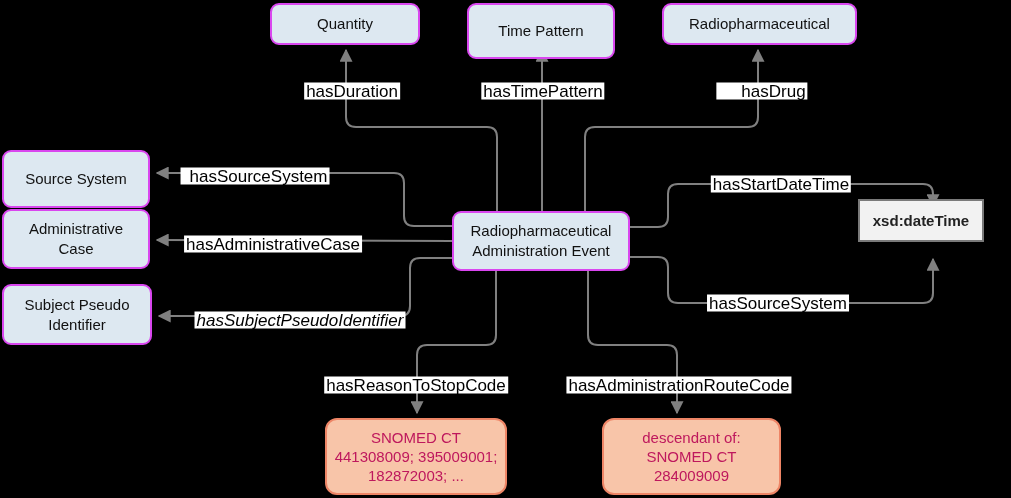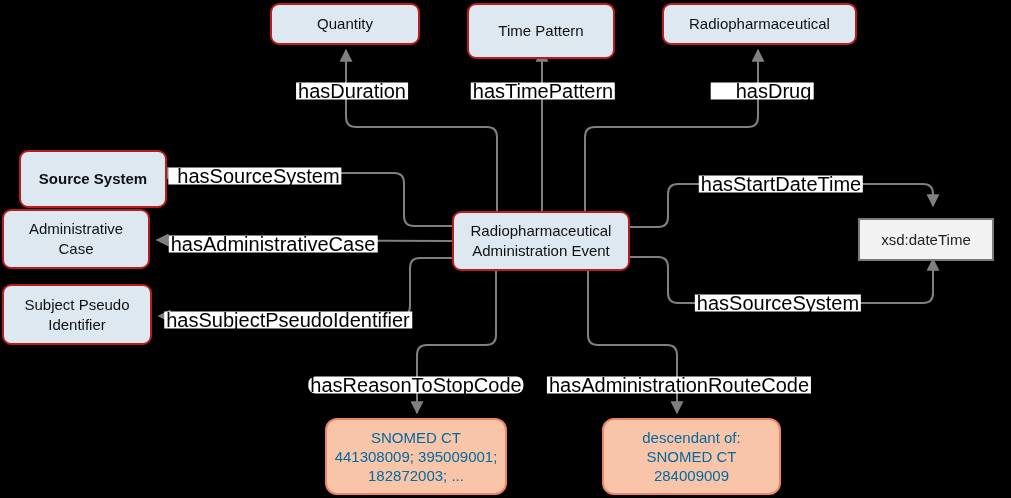--- a/index.html
+++ b/index.html
@@ -16,42 +16,42 @@
     box-sizing:border-box;
     display:flex;align-items:center;justify-content:center;
     text-align:center;
     font-size:15px;
     color:#111111;
     white-space:pre-line;
     line-height:20px;
   }
   .class-node{
     background:#dde8f1;
-    border:2px solid #b91c1c;
+    border:2px solid #d946ef;
     border-radius:9px;
   }
   .datatype-node{
     background:#f2f2f2;
     border:2px solid #7a7a7a;
     border-radius:0;
     color:#222;
   }
   .code-node{
     background:#f8c5a9;
     border:2px solid #ee8566;
     border-radius:12px;
     line-height:19px;
-    color:#0369a1;
+    color:#be185d;
   }
   .edge-label{
     position:absolute;
     transform:translate(-50%,-50%);
     background:#ffffff;
     color:#000000;
-    font-size:20px;
+    font-size:17px;
     line-height:17px;
     padding:0 2px;
     white-space:nowrap;
   }
 </style>
 </head>
 <body>
 
 <div id="canvas">
 
@@ -74,54 +74,54 @@
       <path d="M588,271 L588,335 Q588,345 598,345 L667,345 Q677,345 677,355 L677,413" marker-end="url(#arrow)"></path>
     </g>
   </svg>
 
   <div class="node class-node" style="left:270px;top:3px;width:150px;height:42px;">Quantity</div>
 
   <div class="node class-node" style="left:467px;top:3px;width:148px;height:56px;">Time Pattern</div>
 
   <div class="node class-node" style="left:662px;top:3px;width:195px;height:42px;">Radiopharmaceutical</div>
 
-  <div class="node class-node" style="left:19px;top:150px;width:148px;height:58px;font-weight:bold;">Source System</div>
+  <div class="node class-node" style="left:2px;top:150px;width:148px;height:58px;">Source System</div>
 
   <div class="node class-node" style="left:2px;top:209px;width:148px;height:60px;">Administrative
 Case</div>
 
   <div class="node class-node" style="left:2px;top:284px;width:150px;height:61px;">Subject Pseudo
 Identifier</div>
 
   <div class="node class-node" style="left:452px;top:211px;width:178px;height:60px;">Radiopharmaceutical
 Administration Event</div>
 
-  <div class="node datatype-node" style="left:858px;top:218px;width:136px;height:43px;">xsd:dateTime</div>
+  <div class="node datatype-node" style="left:858px;top:199px;width:126px;height:43px;font-weight:bold;">xsd:dateTime</div>
 
   <div class="node code-node" style="left:325px;top:418px;width:182px;height:77px;">SNOMED CT
 441308009; 395009001;
 182872003; ...</div>
 
   <div class="node code-node" style="left:602px;top:418px;width:179px;height:77px;">descendant of:
 SNOMED CT
 284009009</div>
 
   <div class="edge-label" style="left:352px;top:91px;">hasDuration</div>
 
   <div class="edge-label" style="left:543px;top:91px;">hasTimePattern</div>
 
   <div class="edge-label" style="left:762px;top:91px;padding-left:25px;">hasDrug</div>
 
   <div class="edge-label" style="left:255px;top:176px;padding-left:9px;">hasSourceSystem</div>
 
   <div class="edge-label" style="left:273px;top:244px;">hasAdministrativeCase</div>
 
-  <div class="edge-label" style="left:288px;top:320px;">hasSubjectPseudoIdentifier</div>
+  <div class="edge-label" style="left:300px;top:320px;font-style:italic;">hasSubjectPseudoIdentifier</div>
 
   <div class="edge-label" style="left:781px;top:184px;">hasStartDateTime</div>
 
   <div class="edge-label" style="left:778px;top:303px;">hasSourceSystem</div>
 
-  <div class="edge-label" style="left:416px;top:385px;border-radius:7px;">hasReasonToStopCode</div>
+  <div class="edge-label" style="left:416px;top:385px;">hasReasonToStopCode</div>
 
   <div class="edge-label" style="left:679px;top:385px;">hasAdministrationRouteCode</div>
 
 </div>
 
 </body></html>

